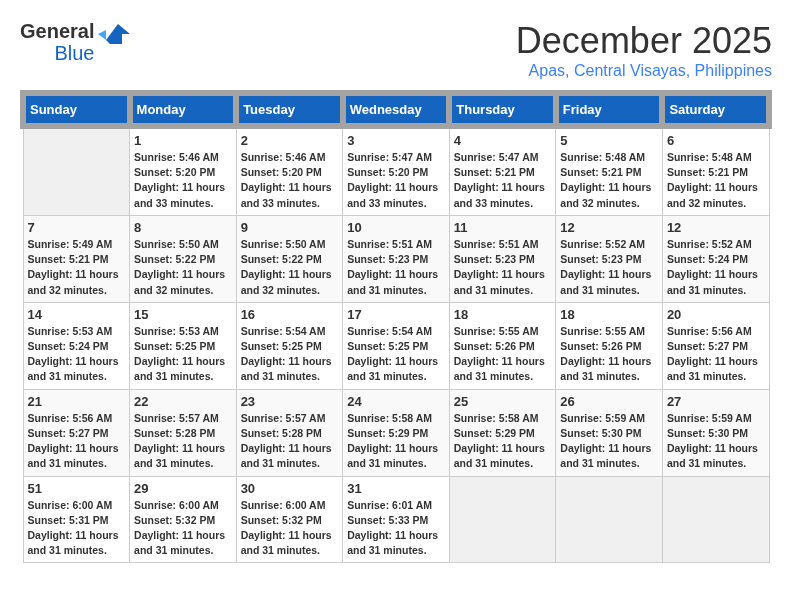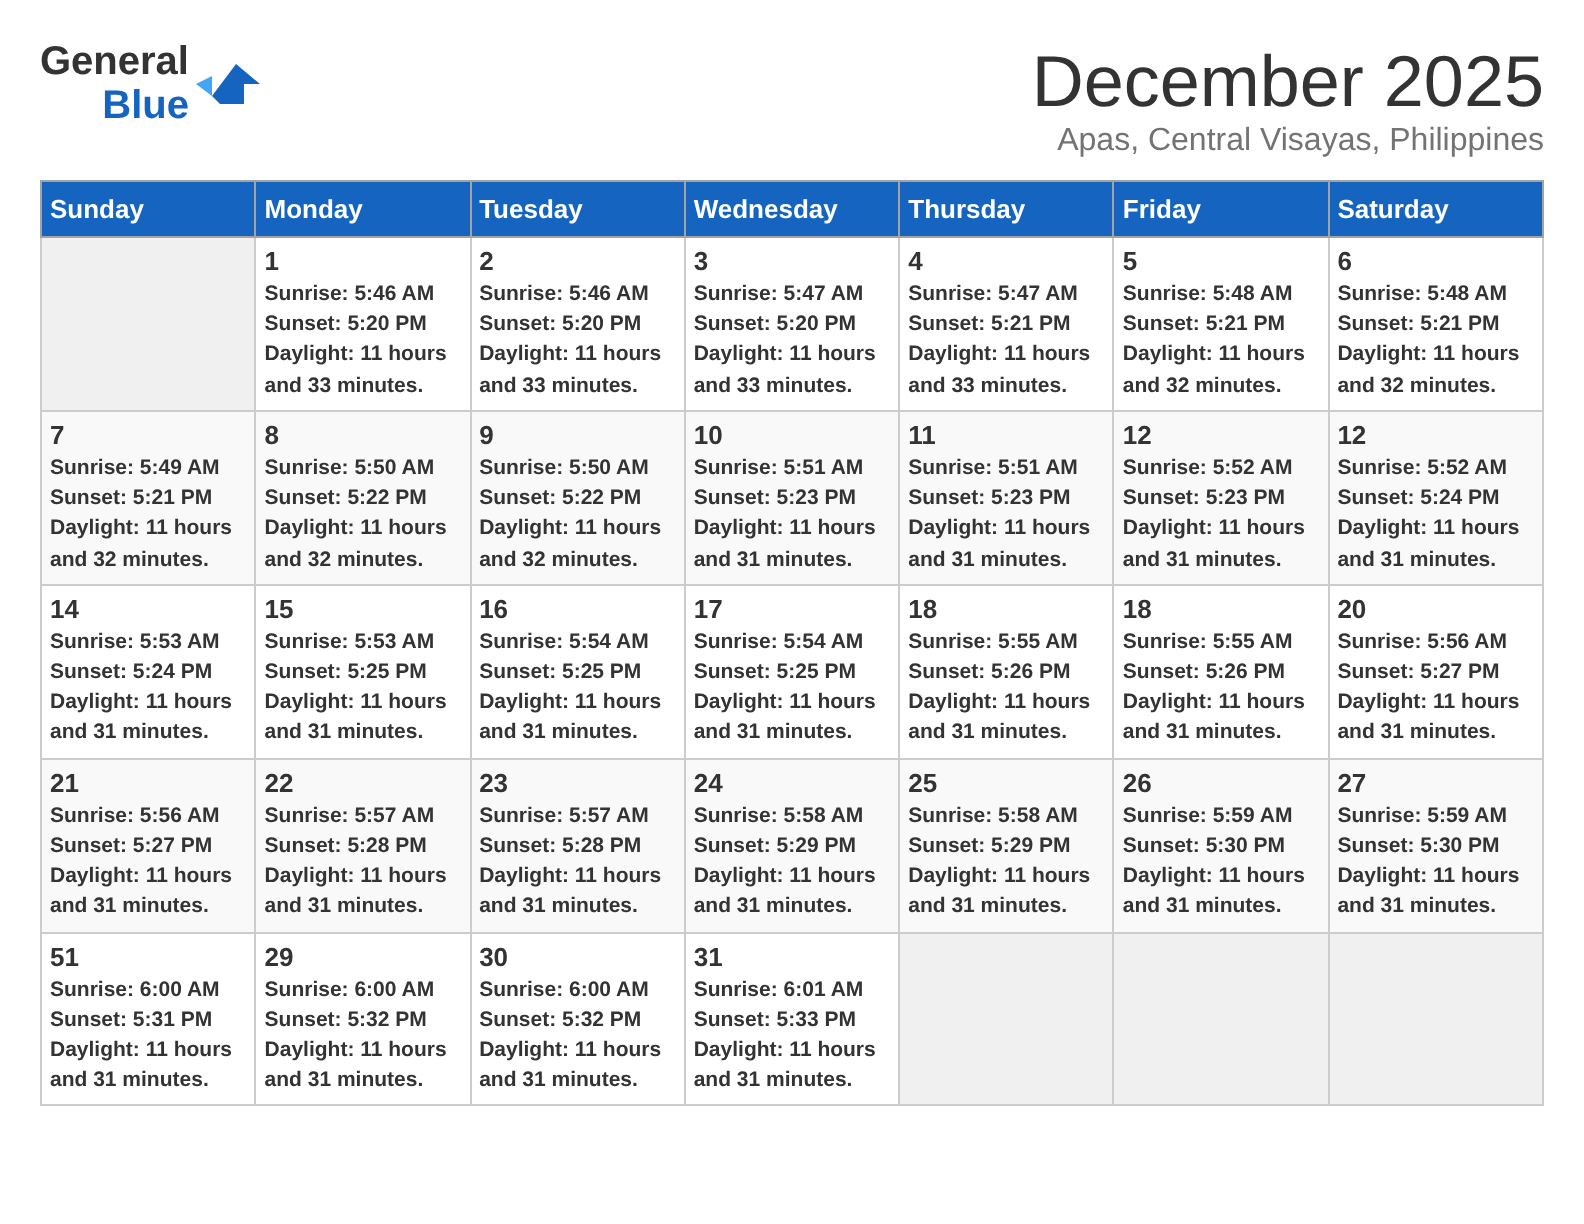--- a/index.html
+++ b/index.html
@@ -25,35 +25,35 @@
       text-align: right;
     }
     .title-area h1 {
       font-size: 36px;
       font-weight: normal;
       color: #333;
     }
     .title-area h2 {
       font-size: 16px;
       font-weight: normal;
-      color: #737373;
+      color: #3b82f6;
     }
     .calendar {
       width: 100%;
       border-collapse: collapse;
       font-size: 11px;
     }
     .calendar thead tr th {
       background-color: #1565c0;
       color: #fff;
       padding: 6px 4px;
       text-align: left;
       font-size: 13px;
       font-weight: bold;
-      border: 1px solid #a3a3a3;
+      border: 6px solid #a3a3a3;
     }
     .calendar tbody tr td {
       border: 1px solid #ccc;
       vertical-align: top;
       padding: 4px;
       width: calc(100% / 7);
       height: 85px;
       background: #fff;
     }
     .calendar tbody tr:nth-child(even) td {
@@ -73,24 +73,24 @@
     }
     .empty-cell {
       background: #f0f0f0 !important;
     }
   </style>
 </head>
 <body>
 
 <div class="header-area">
   <div class="logo">
-    <div style="display:flex; align-items:center; gap:4px;">
+    <div style="display:flex; align-items:flex-start; gap:4px;">
       <div style="display:flex; flex-direction:column; align-items:flex-end;">
         <span style="font-size:20px; font-weight:bold; color:#333; line-height:1.1;">General</span>
-        <span style="font-size:20px; font-weight:bold; color:#1565c0; line-height:1.1;">Blue</span>
+        <span style="font-size:20px; font-weight:normal; color:#1565c0; line-height:1.1;">Blue</span>
       </div>
       <svg width="32" height="28" viewBox="0 0 32 28">
         <polygon points="8,20 20,4 32,14 24,14 24,24 12,24" fill="#1565c0"></polygon>
         <polygon points="8,20 0,14 8,10 8,20" fill="#42a5f5"></polygon>
       </svg>
     </div>
   </div>
   <div class="title-area">
     <h1>December 2025</h1>
     <h2>Apas, Central Visayas, Philippines</h2>

